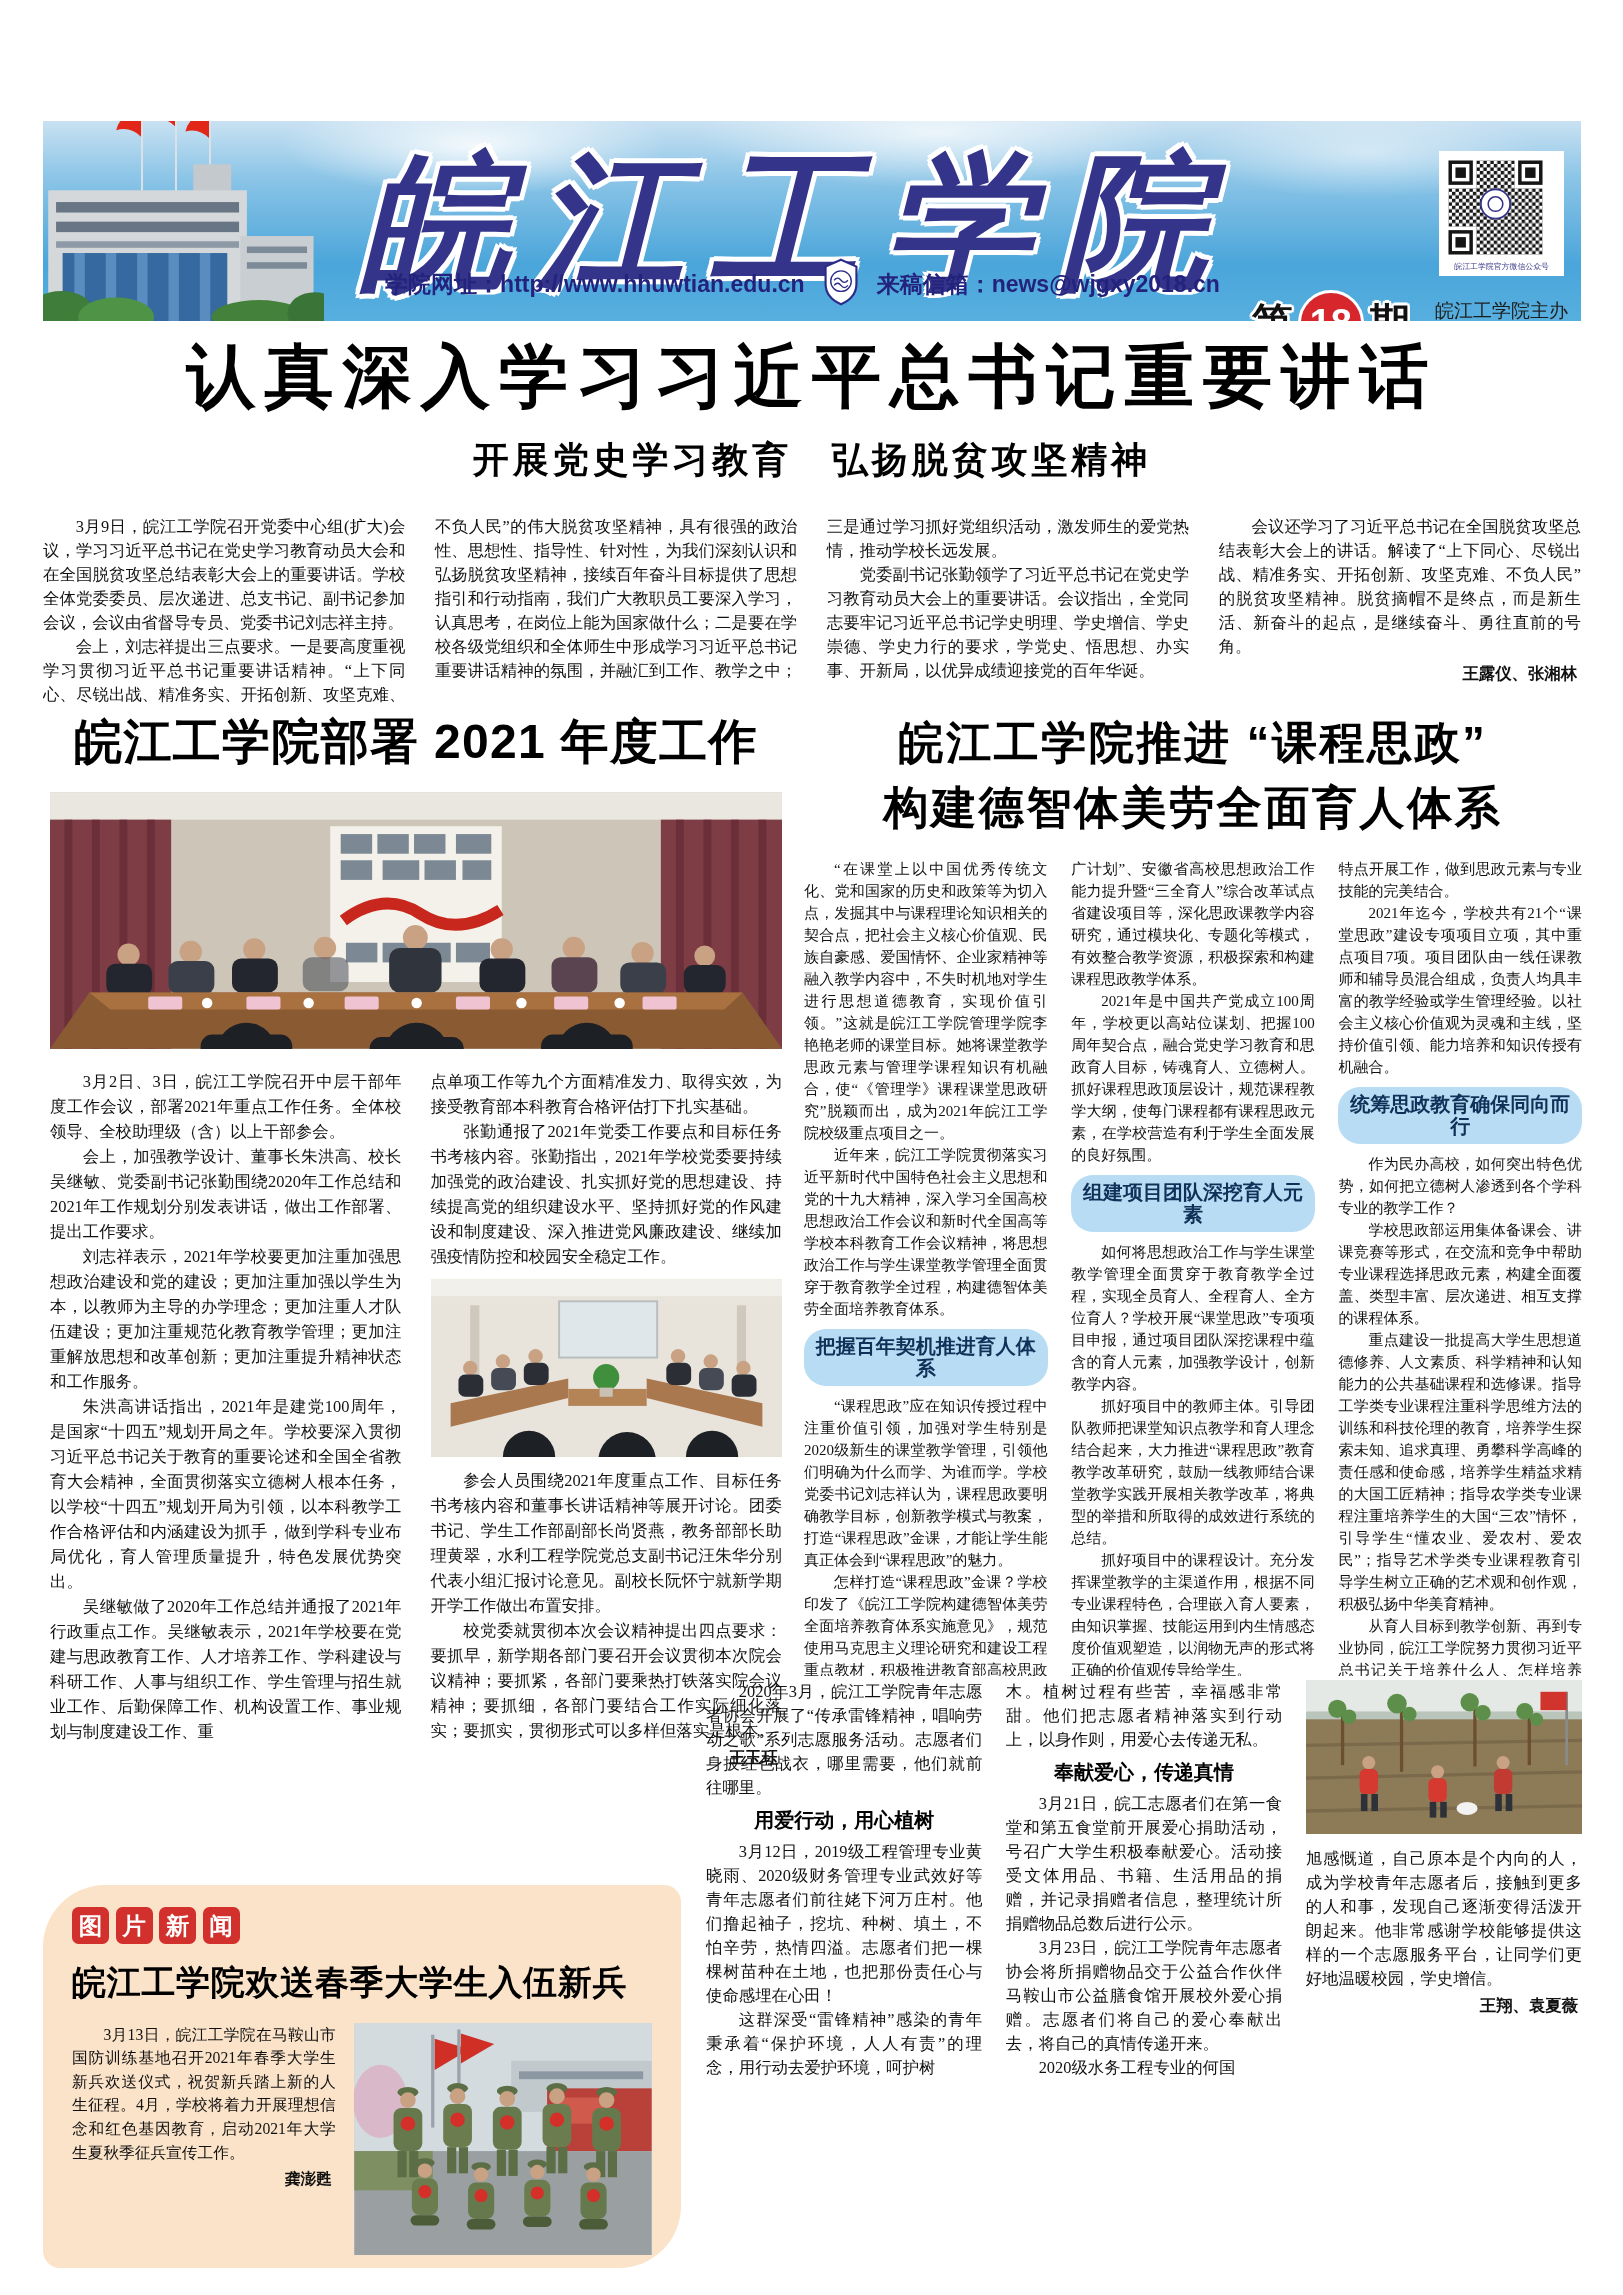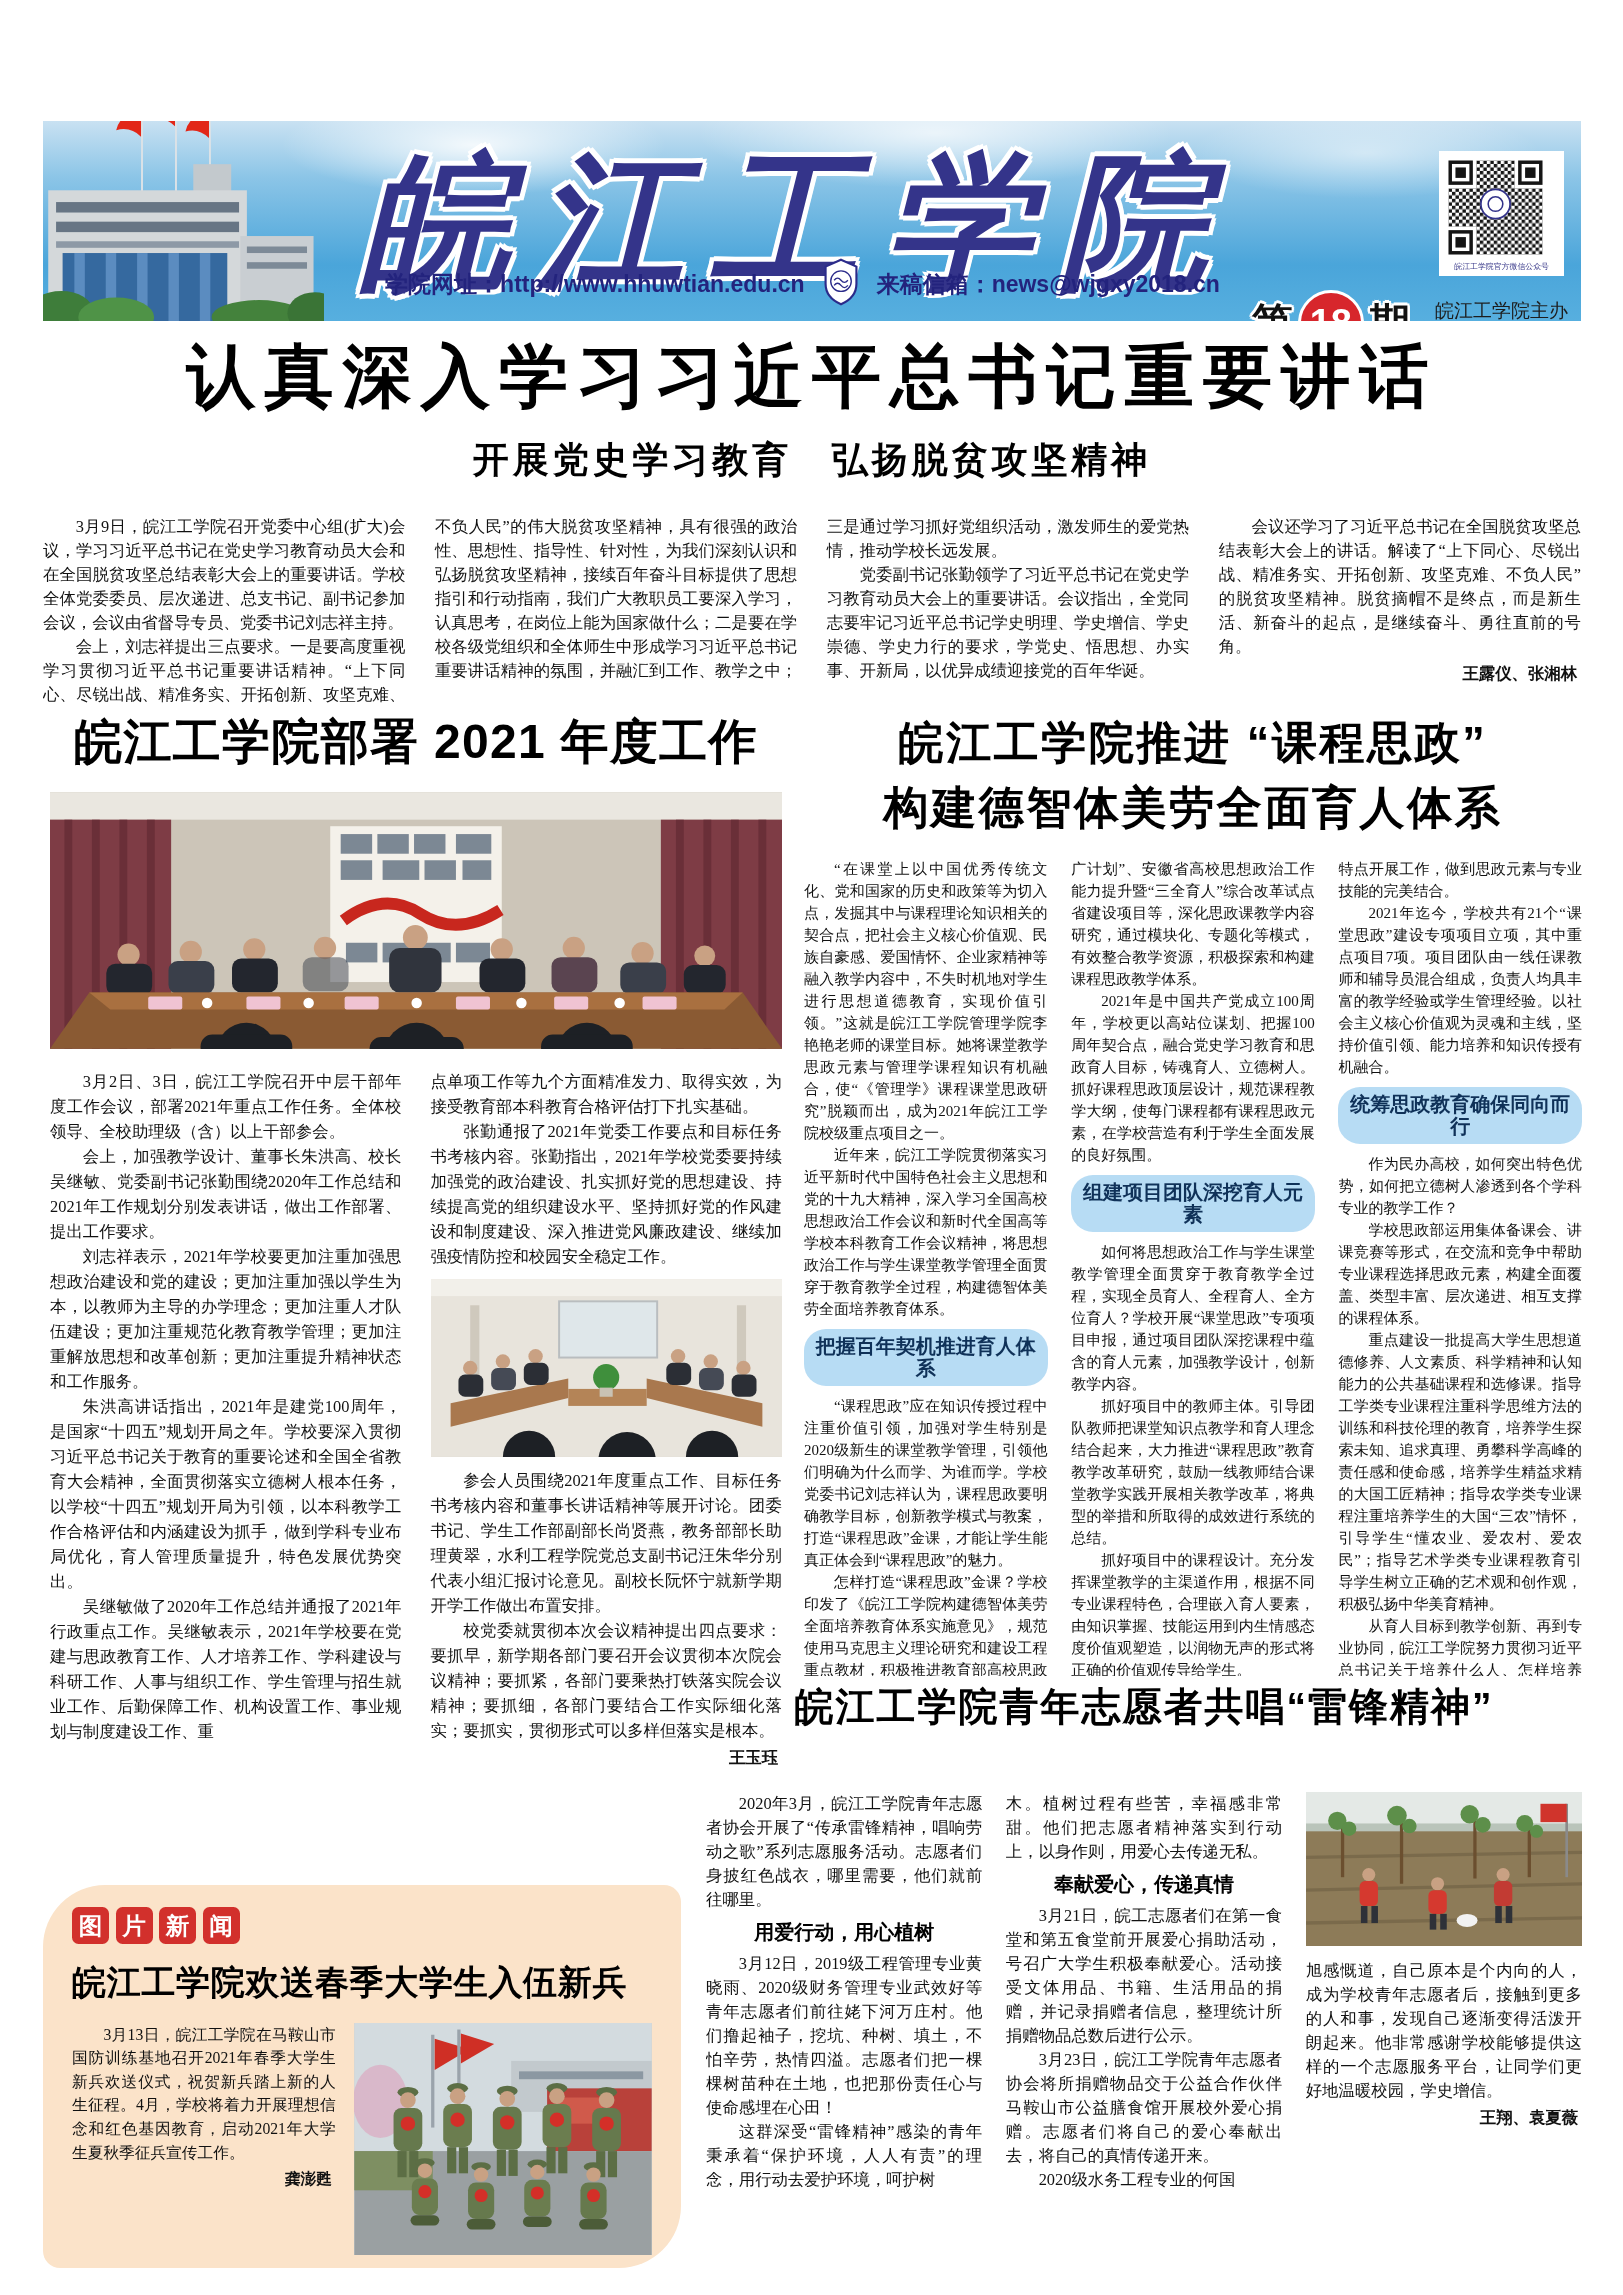--- a/index.html
+++ b/index.html
@@ -357,21 +357,20 @@
         <p class="p">作为民办高校，如何突出特色优势，如何把立德树人渗透到各个学科专业的教学工作？</p>
         <p class="p">学校思政部运用集体备课会、讲课竞赛等形式，在交流和竞争中帮助专业课程选择思政元素，构建全面覆盖、类型丰富、层次递进、相互支撑的课程体系。</p>
         <p class="p">重点建设一批提高大学生思想道德修养、人文素质、科学精神和认知能力的公共基础课程和选修课。指导工学类专业课程注重科学思维方法的训练和科技伦理的教育，培养学生探索未知、追求真理、勇攀科学高峰的责任感和使命感，培养学生精益求精的大国工匠精神；指导农学类专业课程注重培养学生的大国“三农”情怀，引导学生“懂农业、爱农村、爱农民”；指导艺术学类专业课程教育引导学生树立正确的艺术观和创作观，积极弘扬中华美育精神。</p>
         <p class="p">从育人目标到教学创新、再到专业协同，皖江工学院努力贯彻习近平总书记关于培养什么人、怎样培养人、为谁培养人的要求，正在构建德智体美劳全面培养教育体系的路上前行。</p>
 
       </div>
     </div>
   </section>
 
   <section class="vol-art">
-    <h3>皖江工学院青年志愿者共唱“雷锋精神”</h3>
     <div class="vol-cols">
       <div class="col">
         <p class="p">2020年3月，皖江工学院青年志愿者协会开展了“传承雷锋精神，唱响劳动之歌”系列志愿服务活动。志愿者们身披红色战衣，哪里需要，他们就前往哪里。</p>
         <span class="subhead">用爱行动，用心植树</span>
         <p class="p">3月12日，2019级工程管理专业黄晓雨、2020级财务管理专业武效好等青年志愿者们前往姥下河万庄村。他们撸起袖子，挖坑、种树、填土，不怕辛劳，热情四溢。志愿者们把一棵棵树苗种在土地，也把那份责任心与使命感埋在心田！</p>
         <p class="p">这群深受“雷锋精神”感染的青年秉承着“保护环境，人人有责”的理念，用行动去爱护环境，呵护树</p>
       </div>
       <div class="col">
         <p class="p cont">木。植树过程有些苦，幸福感非常甜。他们把志愿者精神落实到行动上，以身作则，用爱心去传递无私。</p>
         <span class="subhead">奉献爱心，传递真情</span>

